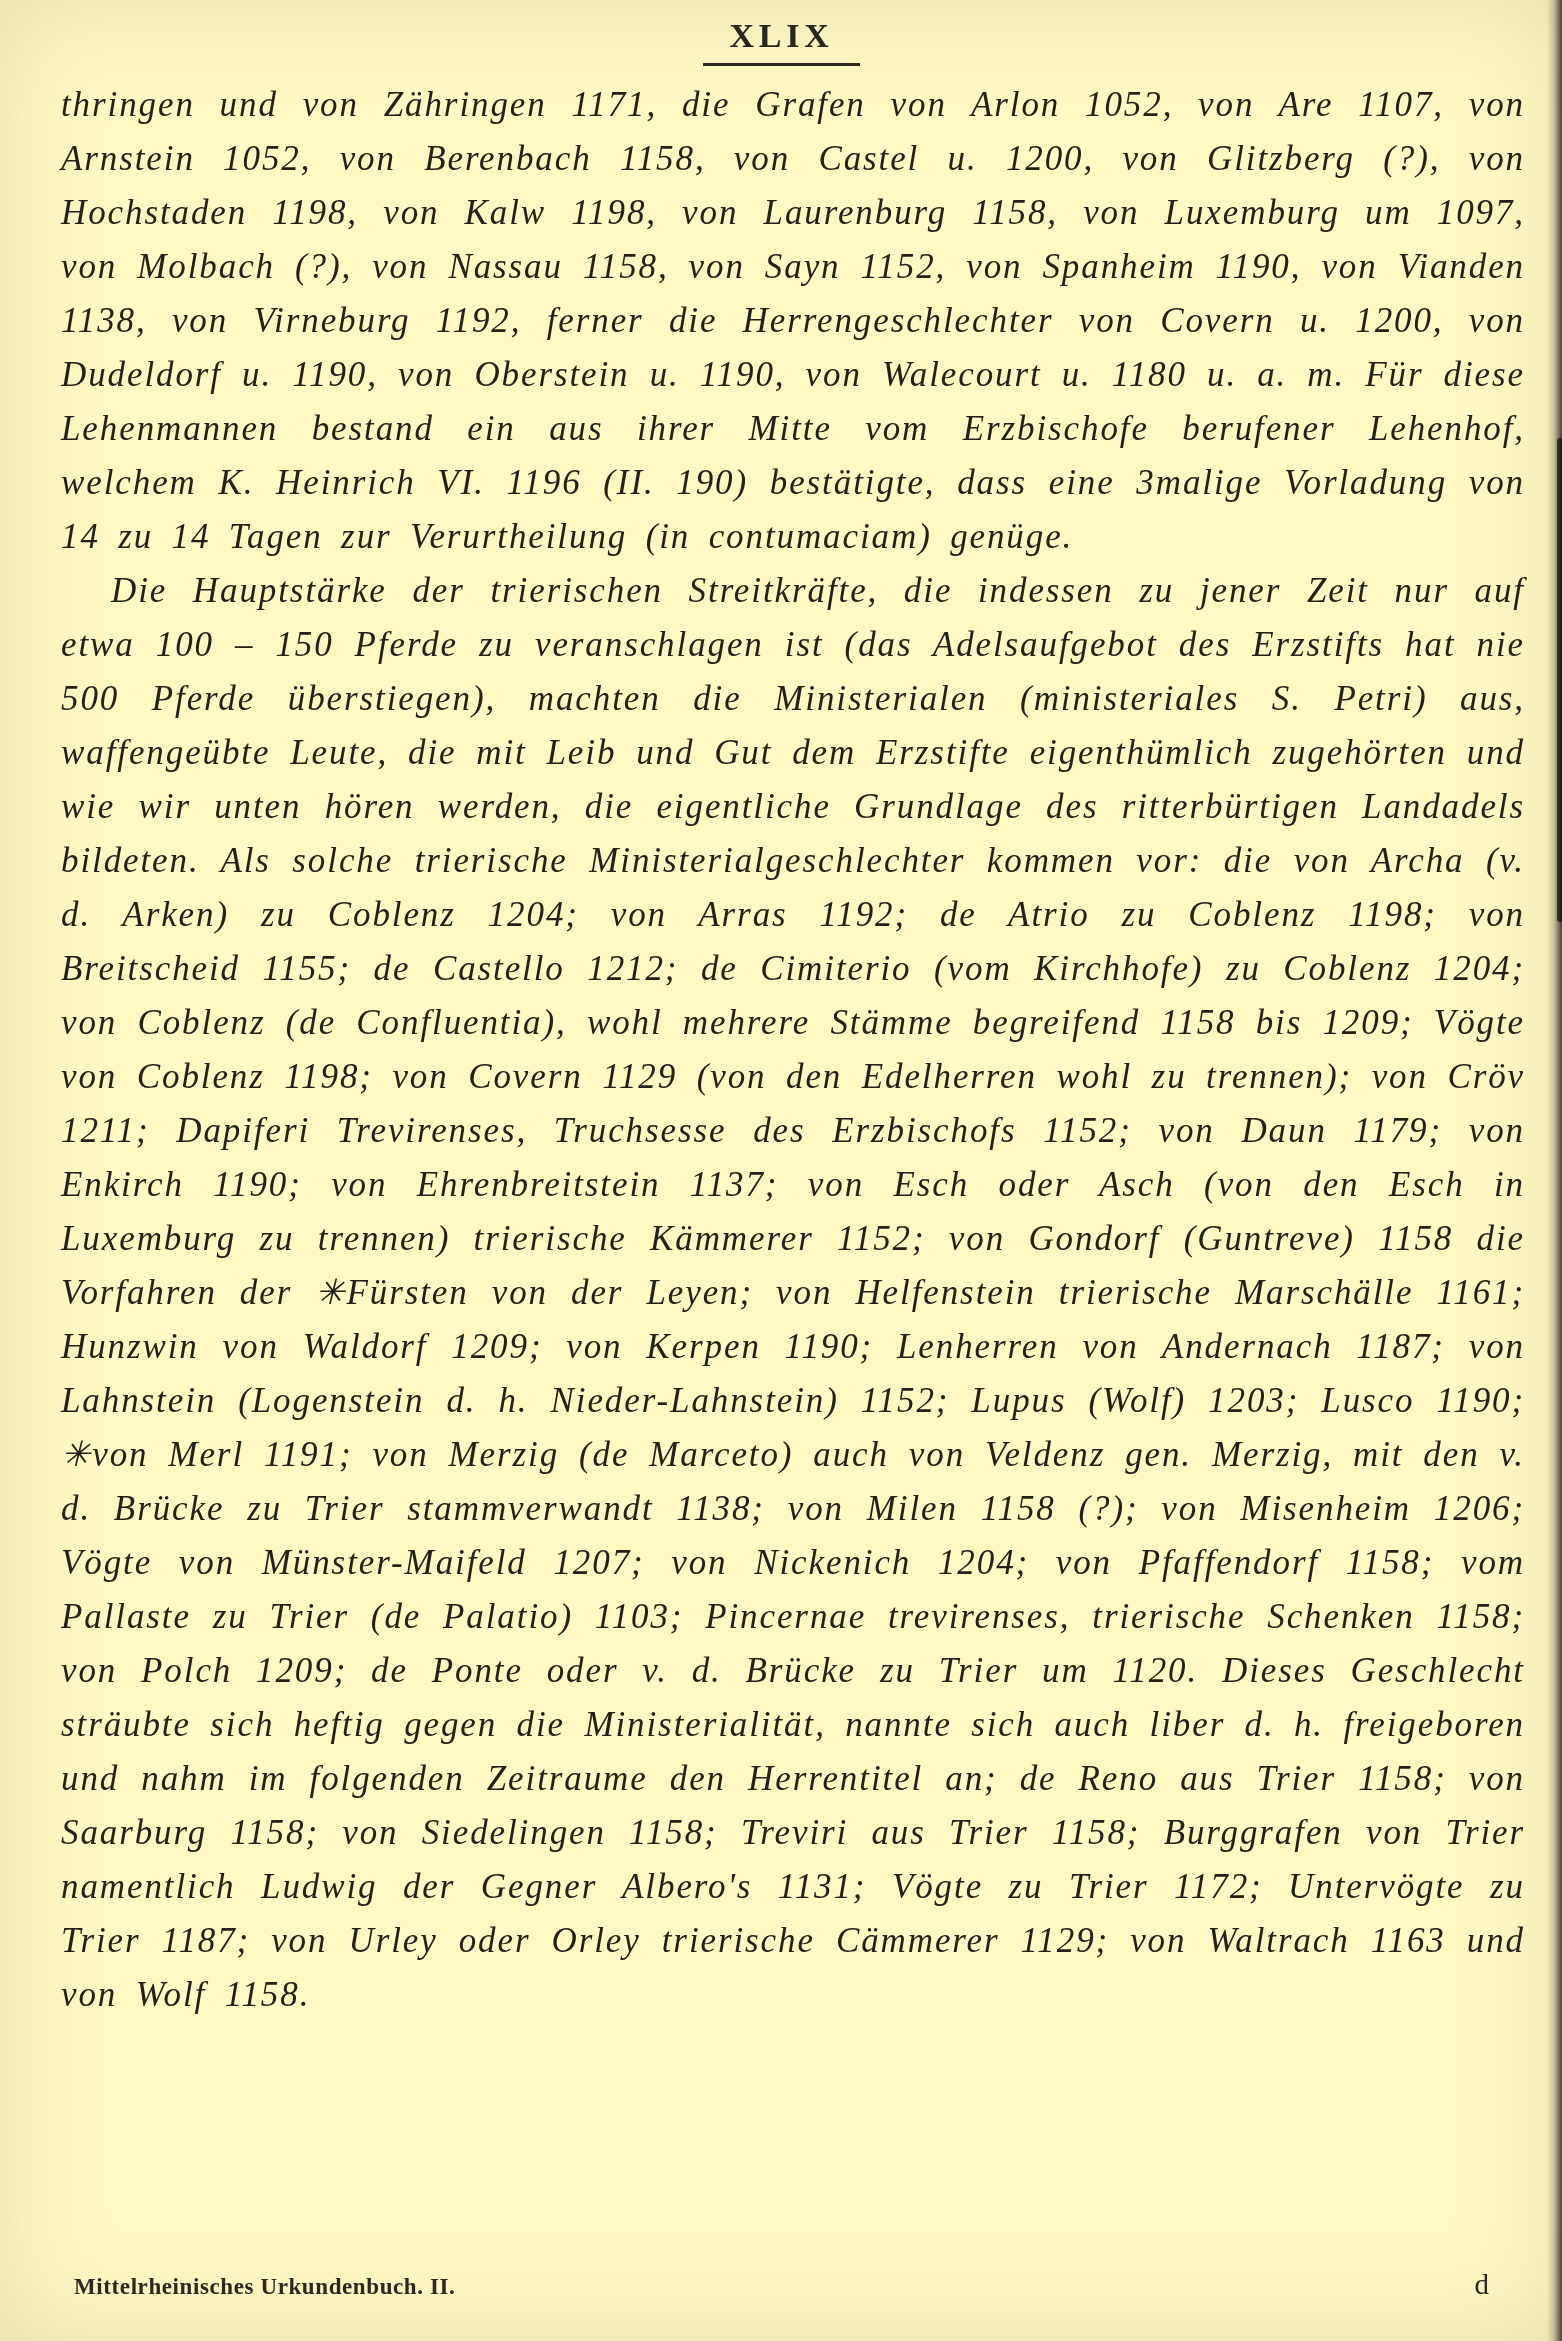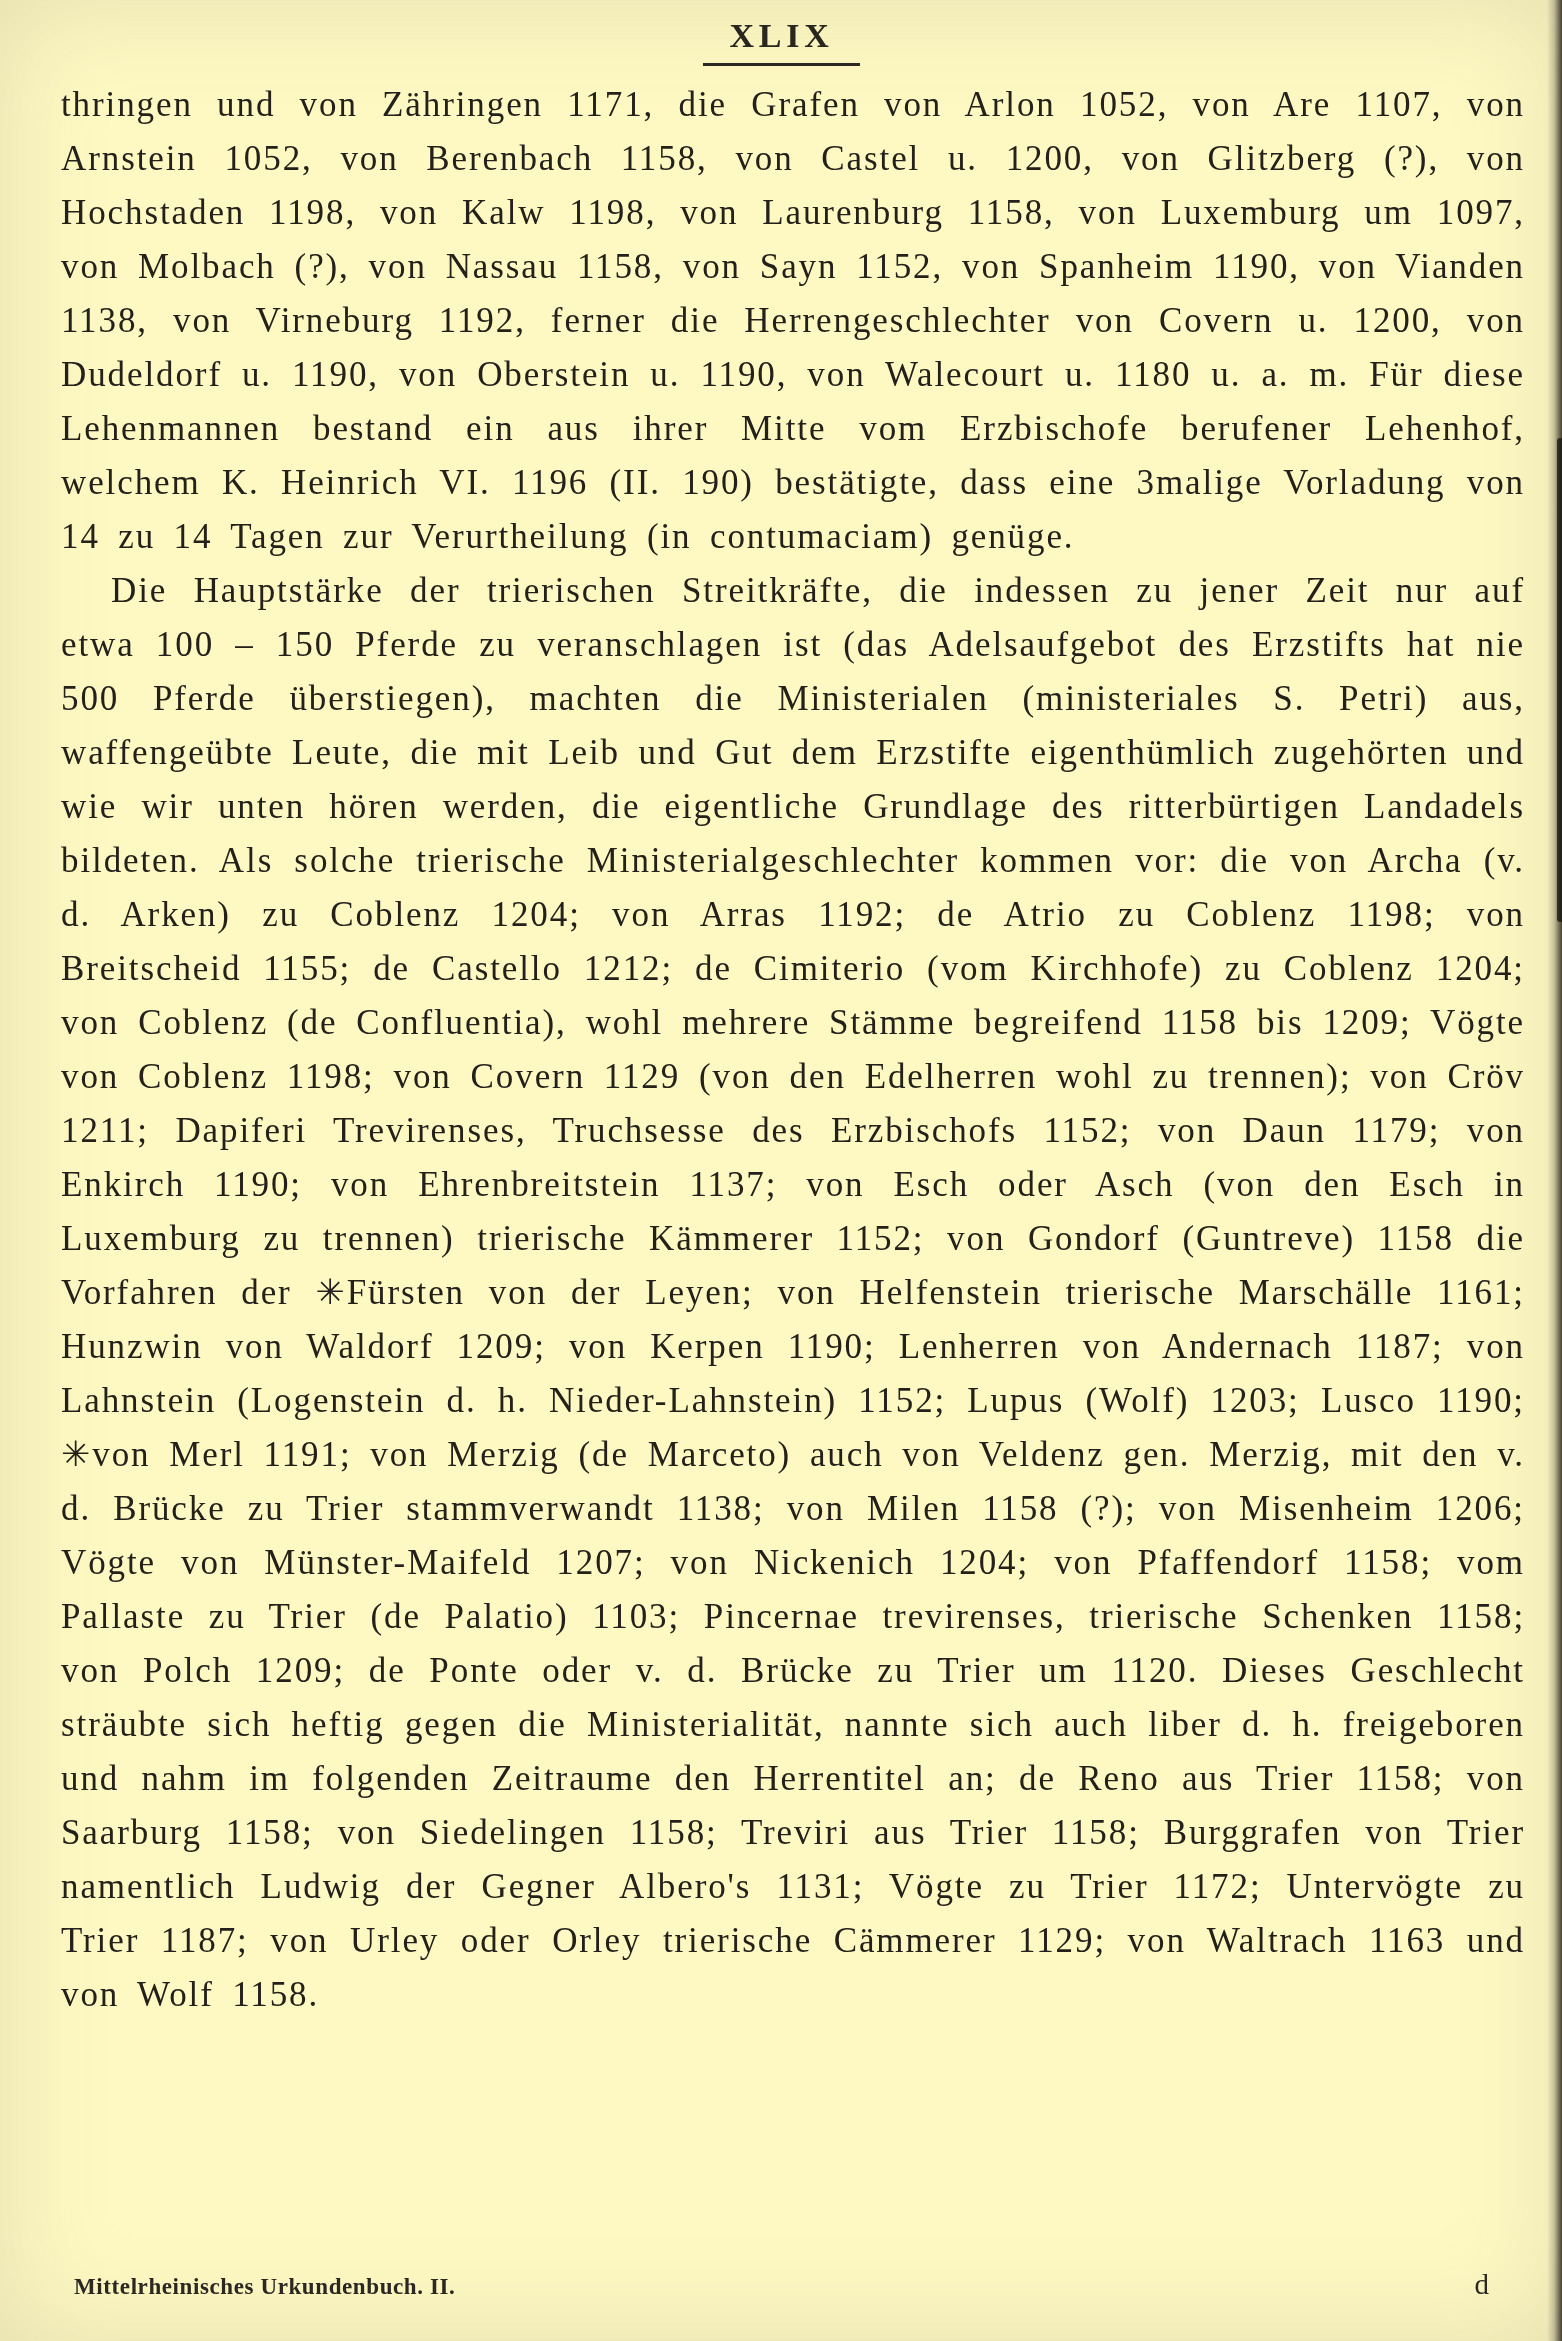--- a/index.html
+++ b/index.html
@@ -63,20 +63,21 @@
     width: 1464px;
   }
   .para {
     margin: 0;
     font-size: 35px;
     line-height: 54px;
     letter-spacing: 1.9px;
     word-spacing: 7.8px;
     text-align: justify;
     color: #24211b;
+    font-style: italic;
   }
   .para.indented {
     text-indent: 50px;
   }
   .page-footer {
     position: absolute;
     left: 74px;
     right: 74px;
     top: 2268px;
     display: flex;

